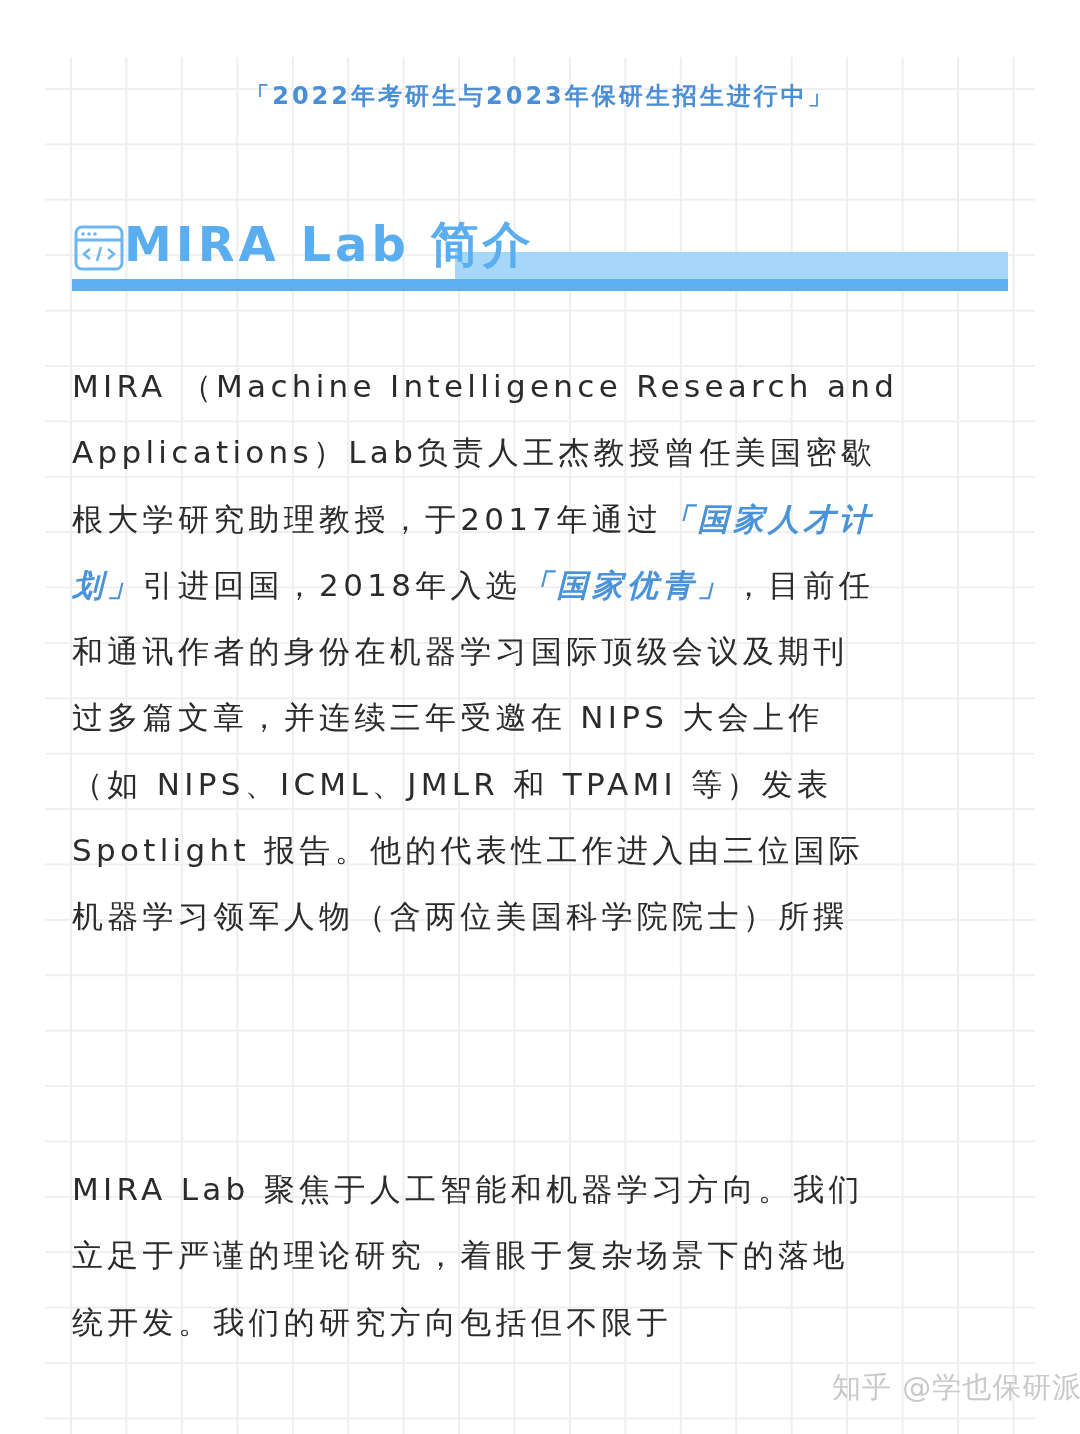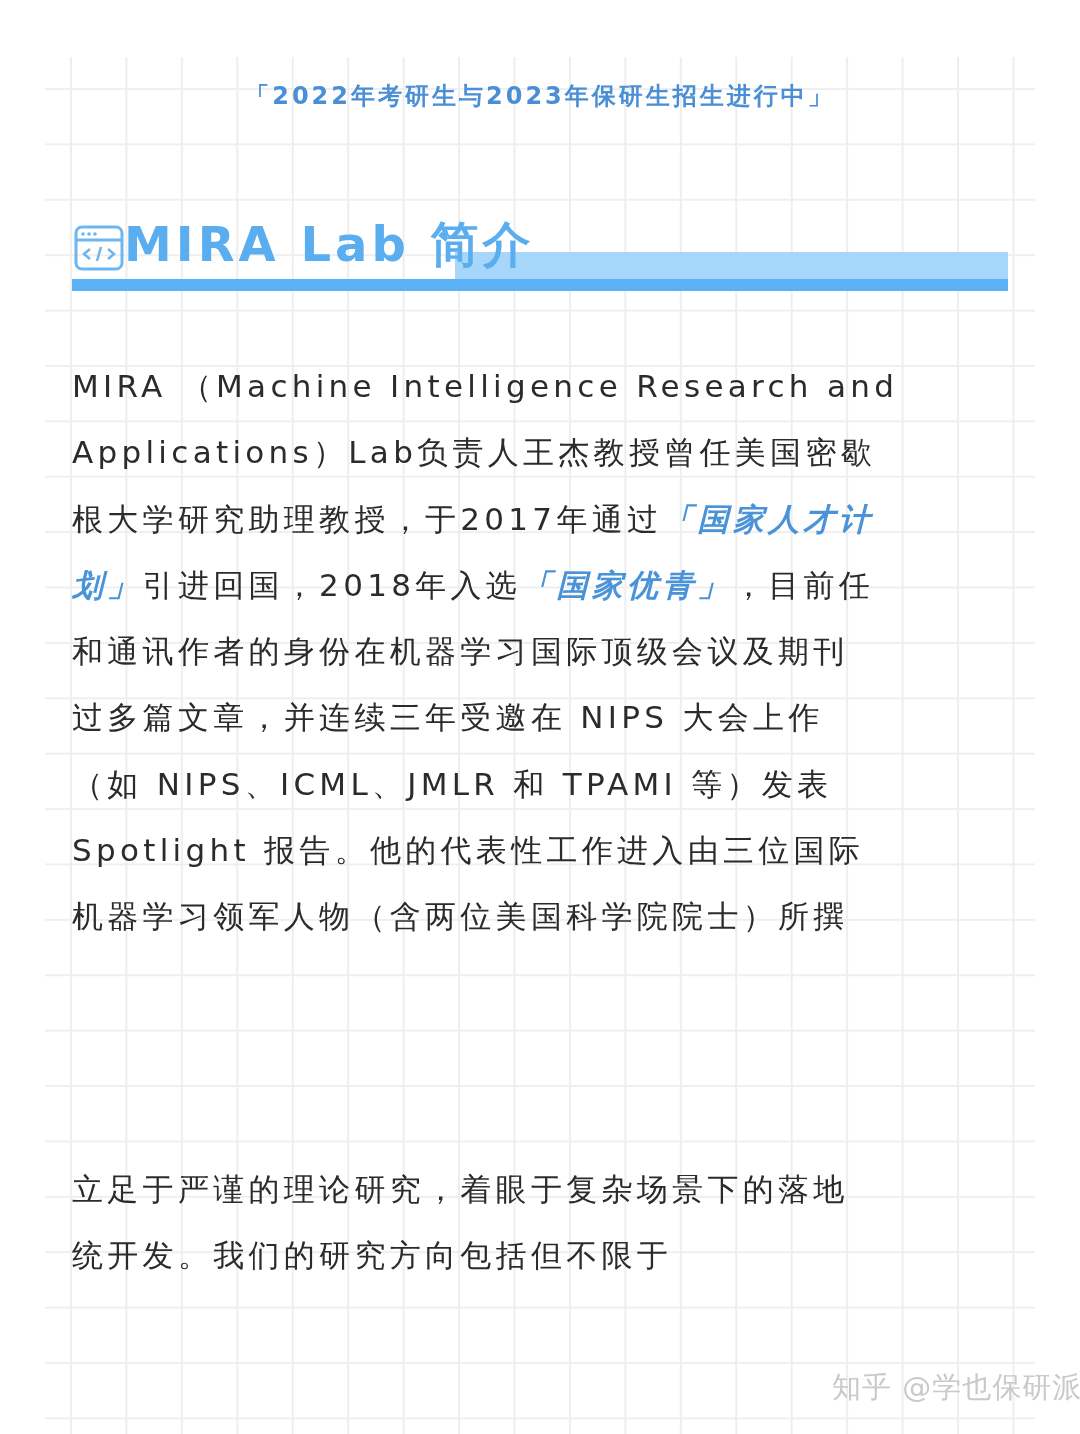--- a/index.html
+++ b/index.html
@@ -84,17 +84,18 @@
   <span class="line"><span>根大学研究助理教授，于2017年通过</span><span class="hl">「国家人才计</span></span>
   <span class="line"><span class="hl">划」</span><span>引进回国，2018年入选</span><span class="hl">「国家优青」</span><span>，目前任</span></span>
   <span class="line"><span>和通讯作者的身份在机器学习国际顶级会议及期刊</span></span>
   <span class="line"><span>过多篇文章，并连续三年受邀在 NIPS 大会上作</span></span>
   <span class="line"><span>（如 NIPS、ICML、JMLR 和 TPAMI 等）发表</span></span>
   <span class="line"><span>Spotlight 报告。他的代表性工作进入由三位国际</span></span>
   <span class="line"><span>机器学习领军人物（含两位美国科学院院士）所撰</span></span>
 </div>
 
 <div class="para" style="top:1156px;">
+  <span class="line">MIRA Lab 聚焦于人工智能和机器学习方向。我们</span>
   <span class="line">立足于严谨的理论研究，着眼于复杂场景下的落地</span>
   <span class="line">统开发。我们的研究方向包括但不限于</span>
 </div>
 
 <div class="watermark">知乎 @学也保研派</div>
 
 </body></html>

